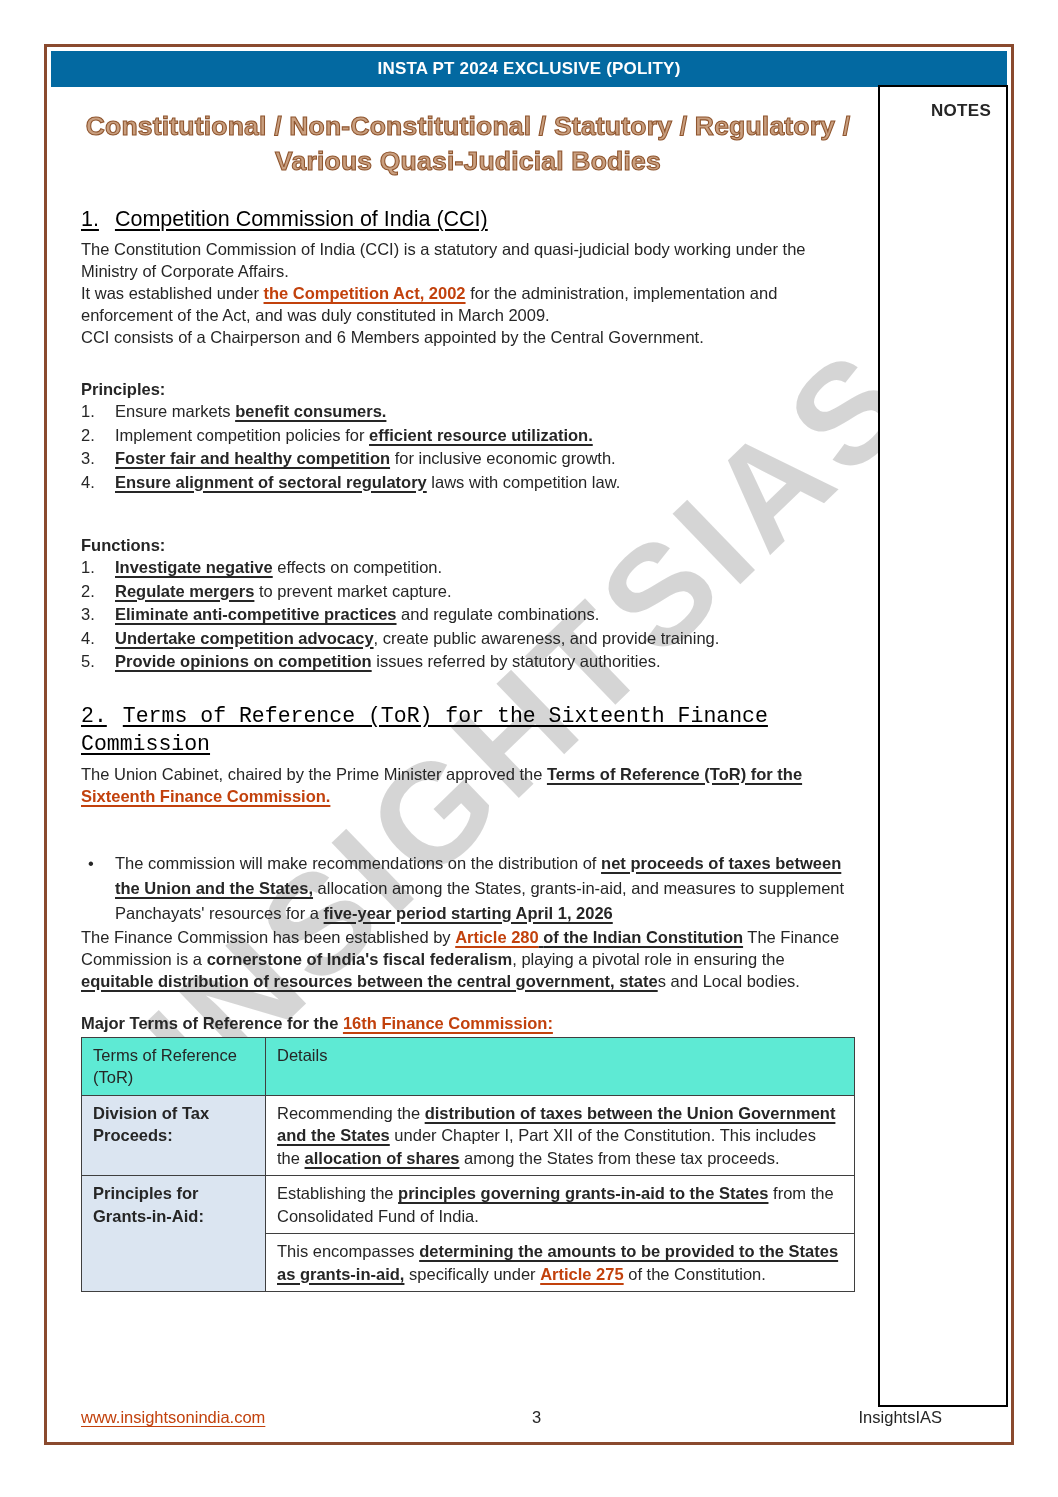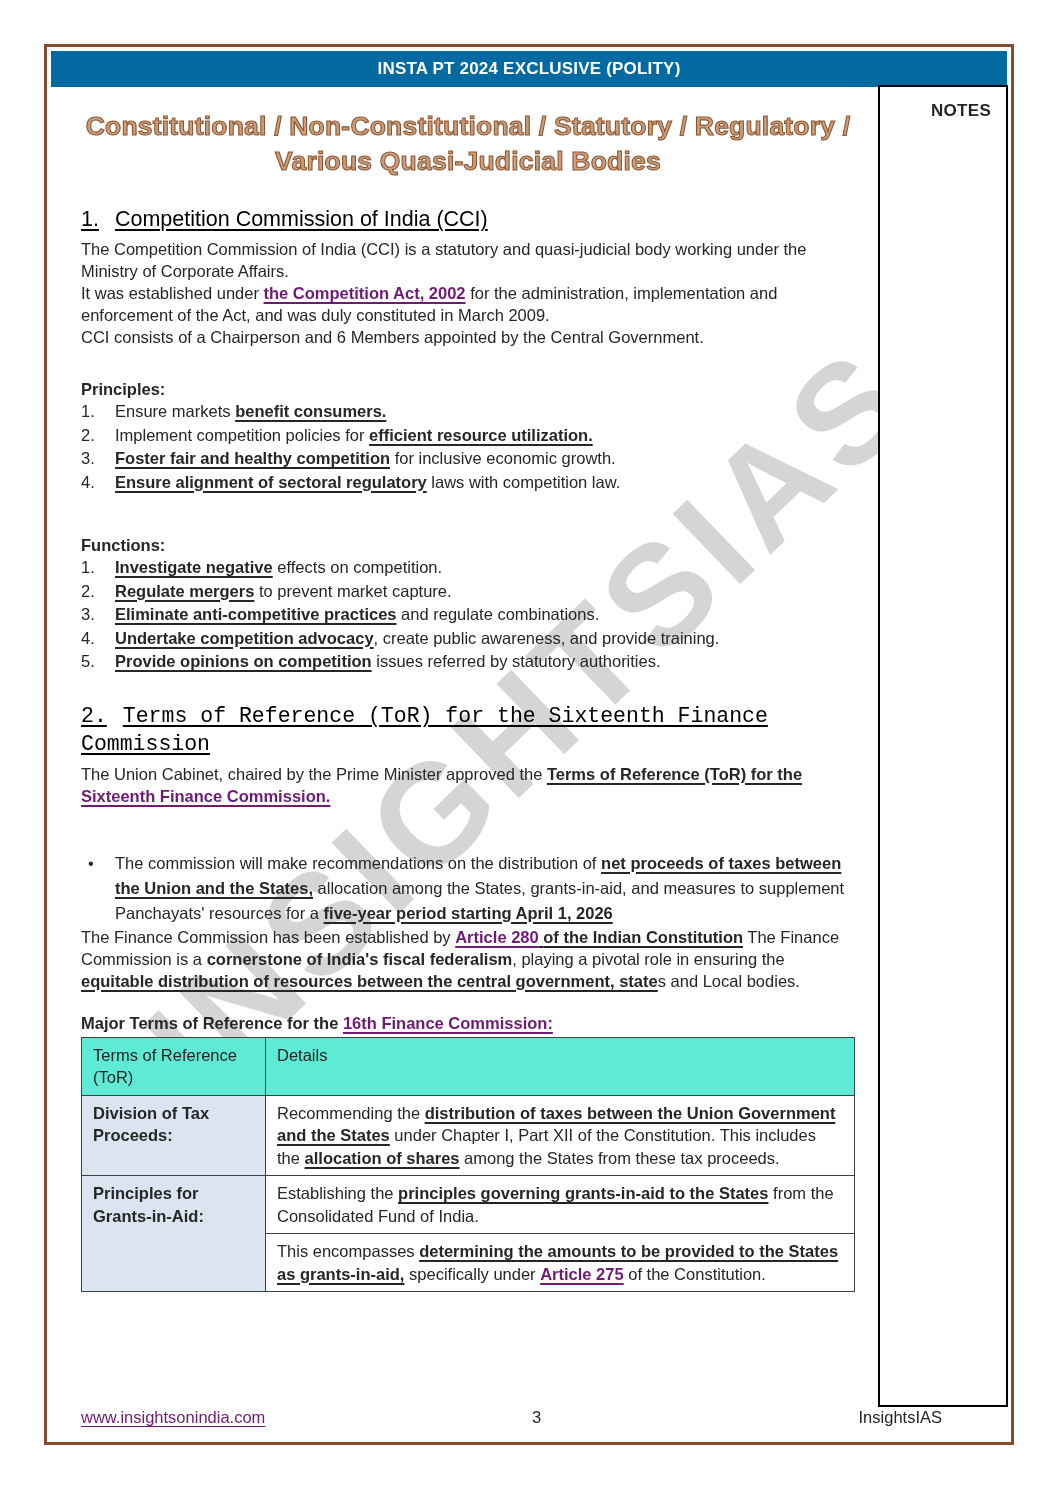--- a/index.html
+++ b/index.html
@@ -18,21 +18,21 @@
   .label{font-weight:bold;margin:0;}
   .mt30{margin-top:30px;} .mt32{margin-top:40px;} .mt36{margin-top:34px;} .mt28{margin-top:28px;font-family:Liberation Mono, monospace;} .mt20{margin-top:20px;}
   .li{display:flex;line-height:23.5px;}
   .li .num{flex:none;width:34px;}
   .li .lit{flex:1;}
   .bullet-wrap{margin-top:44px;}
   .bullet-wrap .li{line-height:25px;}
   .bullet-wrap .num{width:34px;padding-left:7px;box-sizing:border-box;}
   .b{font-weight:bold;}
   .u{text-decoration:underline;text-decoration-thickness:1.6px;text-underline-offset:3px;}
-  .lk{color:#701a75;}
+  .lk{color:#c2410c;}
   .ttitle{margin:20px 0 3px 0;}
   table.tor{border-collapse:collapse;width:100%;table-layout:fixed;}
   table.tor th,table.tor td{border:1.8px solid #3f3f3f;padding:6px 11px;vertical-align:top;text-align:left;font-size:16.5px;line-height:22.5px;}
   table.tor th{background:#5eead4;font-weight:normal;}
   table.tor td.lbl{background:#DBE5F1;font-weight:bold;}
   col.c1{width:184px;}
   .footer{position:absolute;left:34px;right:19px;bottom:10px;height:24px;z-index:1;font-size:16.5px;}
   .footer .site{position:absolute;left:0;top:0;text-decoration:underline;text-underline-offset:3px;cursor:pointer;}
   .footer .pageno{position:absolute;left:50%;transform:translateX(-50%);top:0;}
   .footer .brand{position:absolute;right:50px;top:0;}
@@ -56,21 +56,21 @@
 
     <div class="doc-title">
       <div>Constitutional / Non-Constitutional / Statutory / Regulatory /</div>
       <div>Various Quasi-Judicial Bodies</div>
     </div>
 
     <div class="h2">
       <span class="u"><span class="hnum">1.</span><span>Competition Commission of India (CCI)</span></span>
     </div>
 
-    <p class="para"><span>The Competition Commission of India (CCI) is a statutory and quasi-judicial body working under the Ministry of Corporate Affairs.</span></p>
+    <p class="para"><span>The Constitution Commission of India (CCI) is a statutory and quasi-judicial body working under the Ministry of Corporate Affairs.</span></p>
     <p class="para"><span>It was established under </span><span class="b u lk">the Competition Act, 2002</span><span> for the administration, implementation and enforcement of the Act, and was duly constituted in March 2009.</span></p>
     <p class="para"><span>CCI consists of a Chairperson and 6 Members appointed by the Central Government.</span></p>
 
     <p class="label mt30">Principles:</p>
     <div>
       <div class="li">
           <span class="num">1.</span>
           <span class="lit"><span>Ensure markets </span><span class="b u">benefit consumers.</span></span>
         </div>
       <div class="li">

